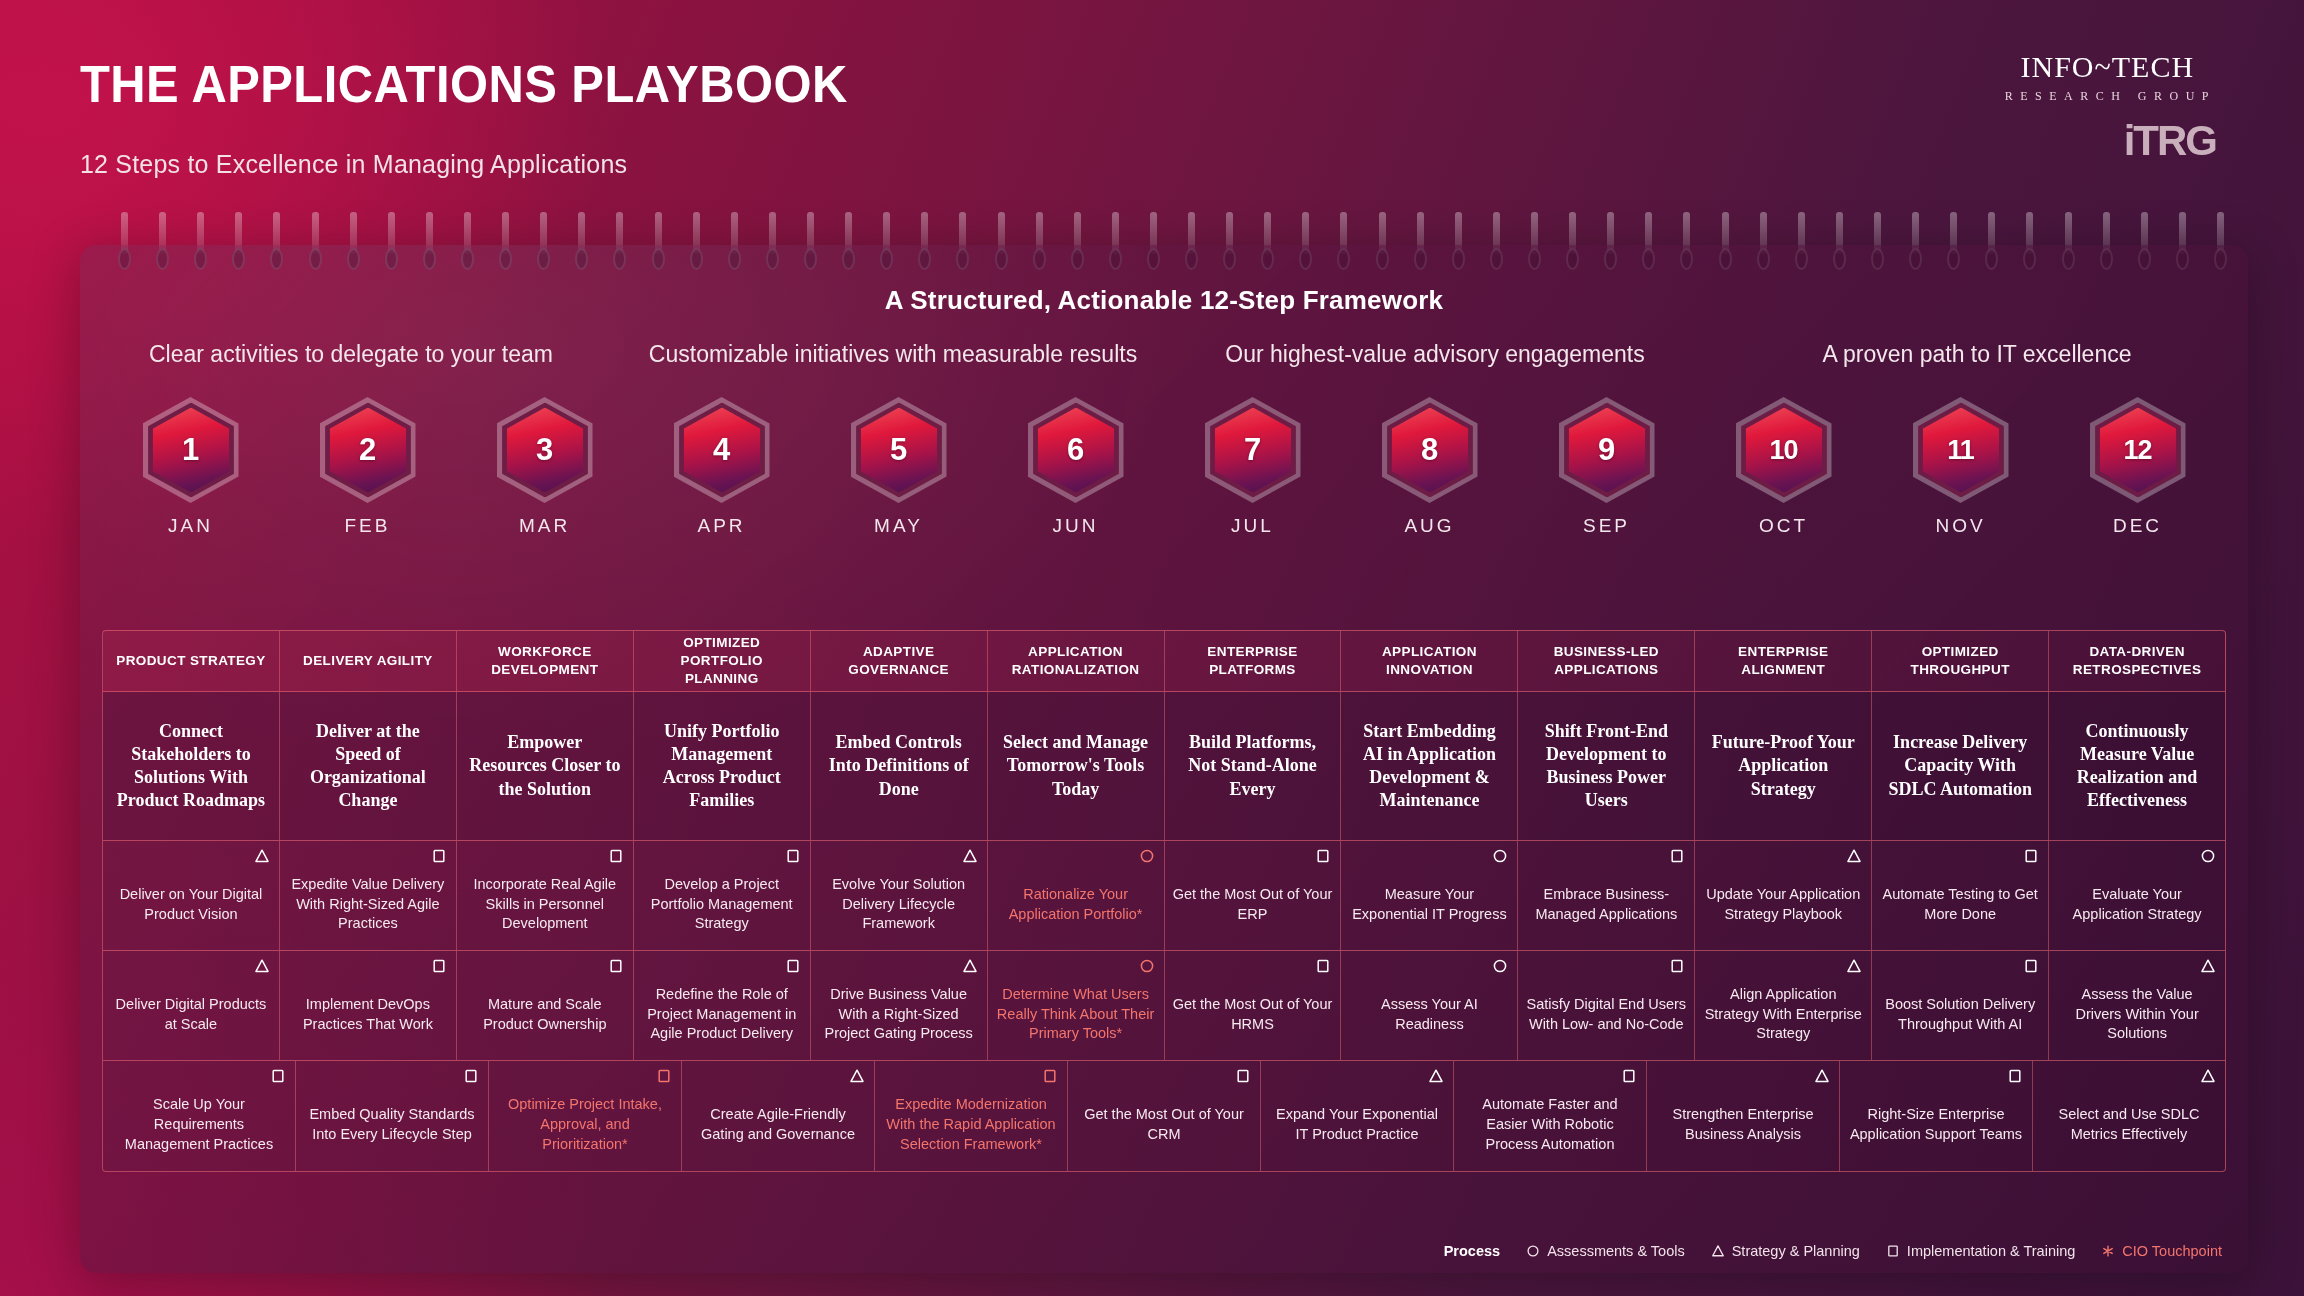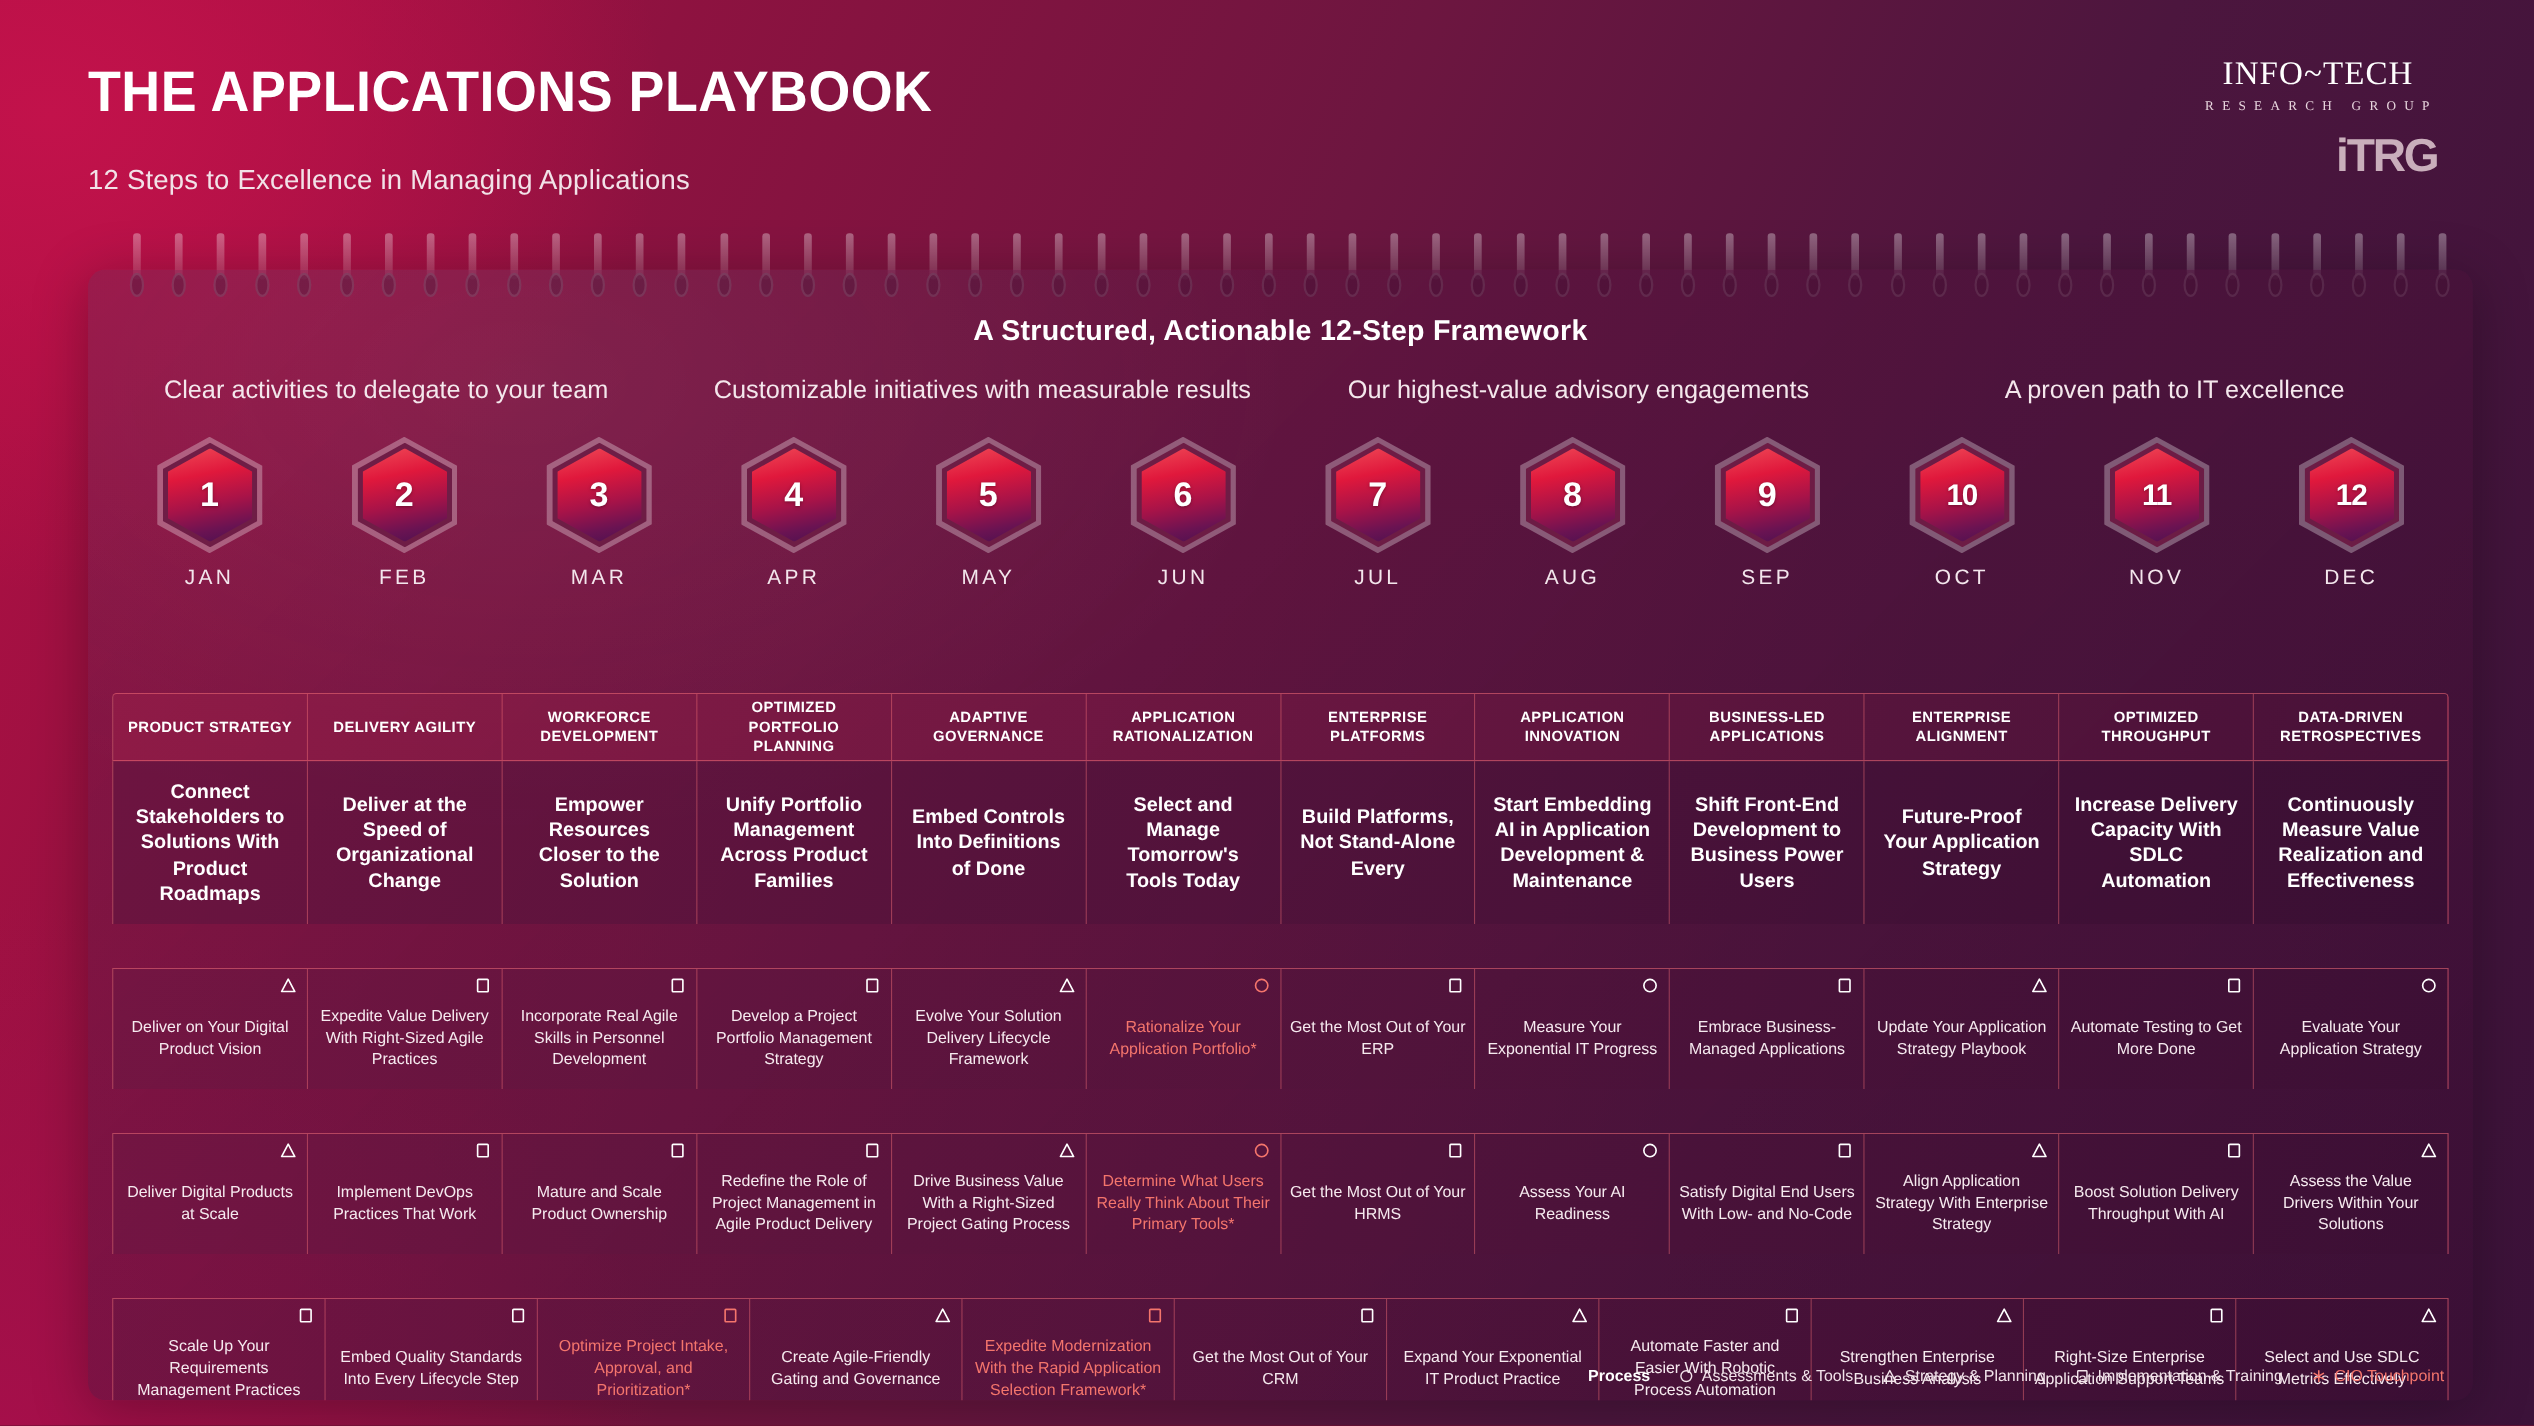--- a/index.html
+++ b/index.html
@@ -121,36 +121,36 @@
     color: #ffffff; font-size: 13.5px; font-weight: 700;
     letter-spacing: 0.4px; line-height: 1.35; text-transform: uppercase;
   }
 
   
   .row-title {
     border-left: 1px solid rgba(243,110,120,0.55);
     border-right: 1px solid rgba(243,110,120,0.55);
     background: linear-gradient(110deg, rgba(92,20,62,0.55) 0%, rgba(72,17,56,0.55) 55%, rgba(52,13,48,0.55) 100%);
     height: 148px;
+    font-family: Liberation Serif, serif;
   }
   .row-title .tcell {
     display: flex; align-items: center; justify-content: center; text-align: center;
     padding: 8px 12px;
   }
   .big {
     color: #ffffff; font-size: 18px; font-weight: 700; line-height: 1.28;
   }
 
   
   .row-data {
     border: 1px solid rgba(243,110,120,0.55);
     border-bottom: none;
     background: linear-gradient(110deg, rgba(104,23,66,0.45) 0%, rgba(80,19,58,0.45) 55%, rgba(58,14,50,0.45) 100%);
     height: 110px;
-    margin-top: 40px;
   }
   .row-data.last { border-bottom: 1px solid rgba(243,110,120,0.55); border-radius: 0 0 4px 4px; height: 112px; }
   .row-data .tcell {
     display: flex; align-items: center; justify-content: center; text-align: center;
     padding: 24px 8px 6px 8px;
   }
   .itm { color: #f6eaef; font-size: 14.5px; line-height: 1.36; font-weight: 400; }
   .itm.cio { color: #f4756c; }
   .mark {
     position: absolute; right: 9px; top: 7px;

